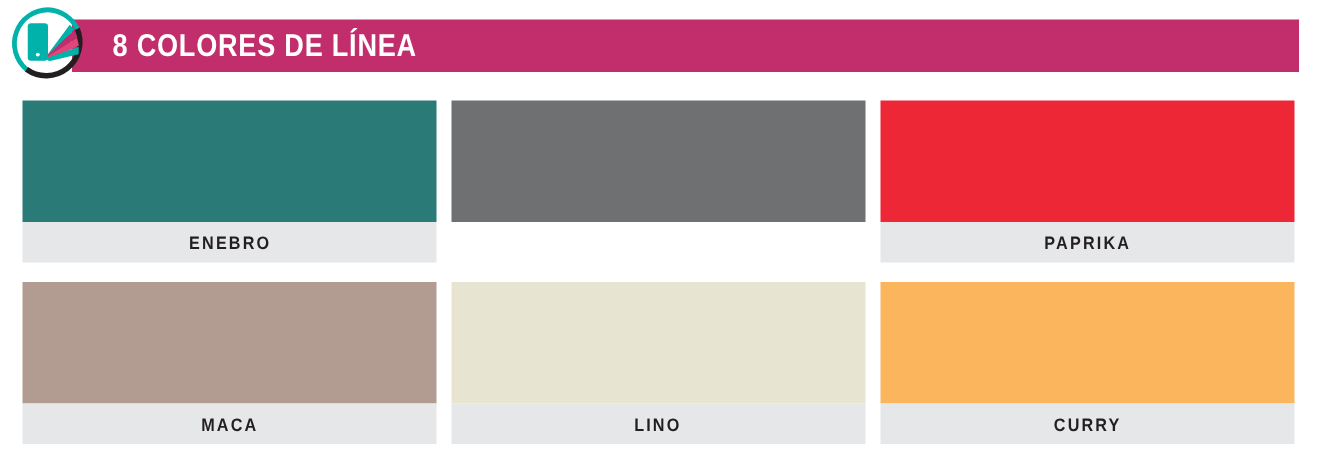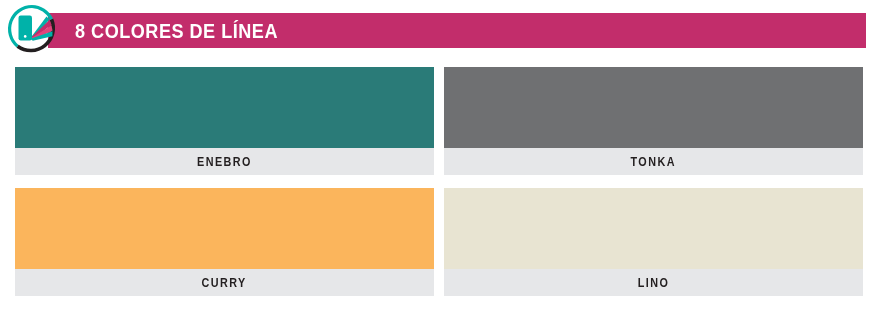--- a/index.html
+++ b/index.html
@@ -143,35 +143,44 @@
 
     <div class="row row-0">
       <div class="card">
         <div class="swatch" style="background:#2a7b78"></div>
         <div class="label">
           <span class="label-text">ENEBRO</span>
         </div>
       </div>
       <div class="card">
         <div class="swatch" style="background:#6f7072"></div>
+      </div>
+      <div class="card">
+        <div class="swatch" style="background:#ee2737"></div>
         <div class="label">
-          <span class="label-text">TONKA</span>
+          <span class="label-text">PAPRIKA</span>
         </div>
       </div>
     </div>
 
     <div class="row row-1">
       <div class="card">
-        <div class="swatch" style="background:#fbb55c"></div>
+        <div class="swatch" style="background:#b29b90"></div>
         <div class="label">
-          <span class="label-text">CURRY</span>
+          <span class="label-text">MACA</span>
         </div>
       </div>
       <div class="card">
         <div class="swatch" style="background:#e8e4d2"></div>
         <div class="label">
           <span class="label-text">LINO</span>
         </div>
       </div>
+      <div class="card">
+        <div class="swatch" style="background:#fbb55c"></div>
+        <div class="label">
+          <span class="label-text">CURRY</span>
+        </div>
+      </div>
     </div>
 
   </div>
 </div>
 
 </body></html>

